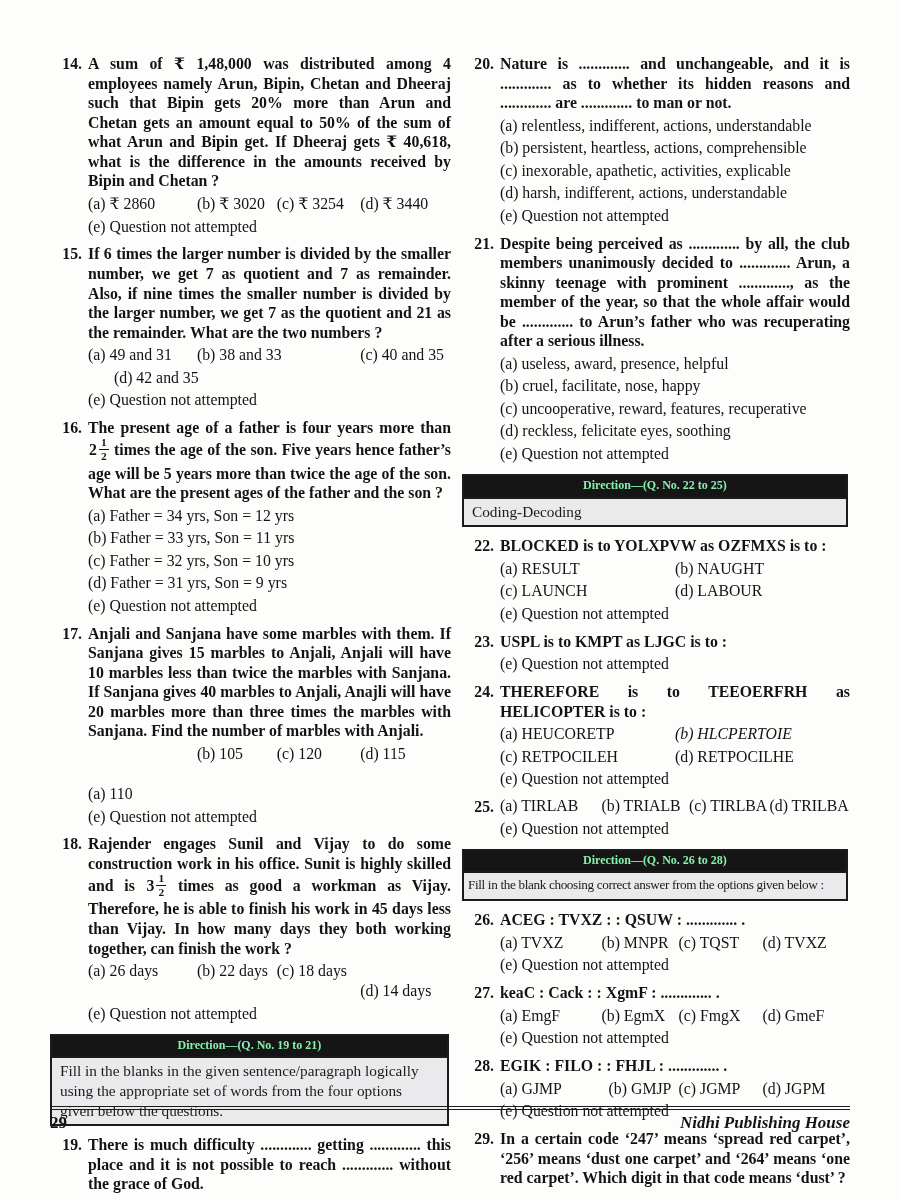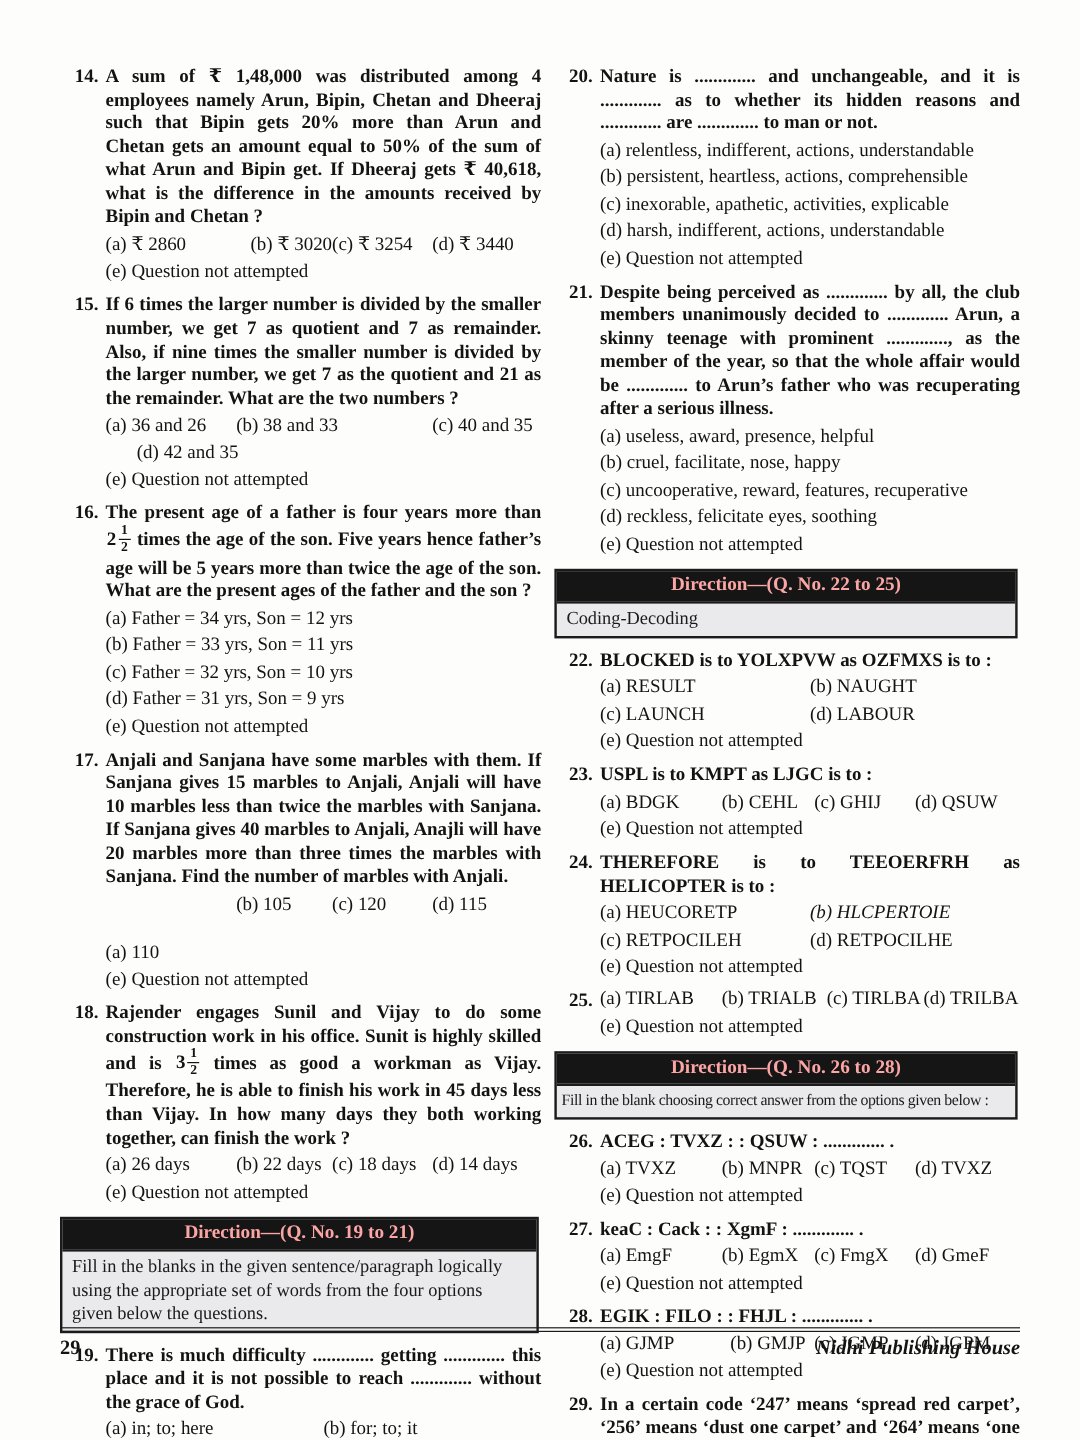--- a/index.html
+++ b/index.html
@@ -29,22 +29,22 @@
     vertical-align:middle;transform:translateY(-1px);padding:0 1px;
   }
   .frac{display:inline-flex;flex-direction:column;align-items:center;
     font-size:0.72em;line-height:1.05;margin-left:2px;}
   .frac .num{border-bottom:1.4px solid #131313;padding:0 2px 0.5px;}
   .frac .den{padding-top:0.5px;}
   .direction{
     border:2px solid #1b1b1b;margin:10px 2px 9px -5px;background:#eaeaed;
   }
   .dir-header{
-    background:#151515;color:#fca5a5;font-weight:bold;text-align:center;
-    font-size:16px;padding:3px 2px 4px;line-height:1.15;
+    background:#151515;color:#86efac;font-weight:bold;text-align:center;
+    font-size:12px;padding:3px 2px 4px;line-height:1.15;
   }
   .dir-body{
     font-size:15.3px;line-height:1.28;padding:3px 8px 4px;color:#1a1a1a;
     border-top:2px solid #1b1b1b;
   }
   .dir-body.condensed{
     font-size:13.2px;letter-spacing:-0.35px;white-space:nowrap;
     overflow:hidden;padding:4px 4px 5px;
   }
   .footer{
@@ -60,35 +60,35 @@
 
 <div class="page">
   <div class="content">
     <div class="col">
         <div class="question">
           <span class="qnum">14.</span>
           <div class="qtext"><span>A sum of ₹ 1,48,000 was distributed among 4 employees namely Arun, Bipin, Chetan and Dheeraj such that Bipin gets 20% more than Arun and Chetan gets an amount equal to 50% of the sum of what Arun and Bipin get. If Dheeraj gets ₹ 40,618, what is the difference in the amounts received by Bipin and Chetan ?</span></div>
           <div class="opts">
             <div class="opt-row">
               <span class="opt" style="width: 30%;">(a) ₹ 2860</span>
-              <span class="opt" style="width: 22%; text-align: right;">(b) ₹ 3020</span>
+              <span class="opt" style="width: 22%;">(b) ₹ 3020</span>
               <span class="opt" style="width: 23%;">(c) ₹ 3254</span>
               <span class="opt" style="width: 25%;">(d) ₹ 3440</span>
             </div>
             <div class="opt-row">
               <span class="opt" style="width: 100%;">(e) Question not attempted</span>
             </div>
           </div>
         </div>
         <div class="question">
           <span class="qnum">15.</span>
           <div class="qtext"><span>If 6 times the larger number is divided by the smaller number, we get 7 as quotient and 7 as remainder. Also, if nine times the smaller number is divided by the larger number, we get 7 as the quotient and 21 as the remainder. What are the two numbers ?</span></div>
           <div class="opts">
             <div class="opt-row">
-              <span class="opt" style="width: 30%;">(a) 36 and  26</span>
+              <span class="opt" style="width: 30%;">(a) 49 and  31</span>
               <span class="opt" style="width: 45%;">(b) 38 and  33</span>
               <span class="opt" style="width: 25%;">(c) 40 and 35</span>
             </div>
             <div class="opt-row">
               <span class="opt" style="width: 100%; padding-left: 26px;">(d) 42 and  35</span>
             </div>
             <div class="opt-row">
               <span class="opt" style="width: 100%;">(e) Question not attempted</span>
             </div>
           </div>
@@ -142,21 +142,21 @@
               <span class="frac">
                 <span class="num">1</span>
                 <span class="den">2</span>
               </span>
             </span><span> times as good a workman as Vijay. Therefore, he is able to finish his work in 45 days less than Vijay. In how many days they both working together, can finish the work ?</span></div>
           <div class="opts">
             <div class="opt-row">
               <span class="opt" style="width: 30%;">(a) 26 days</span>
               <span class="opt" style="width: 22%;">(b) 22 days</span>
               <span class="opt" style="width: 23%;">(c) 18 days</span>
-              <span class="opt" style="width: 25%;">(d) 14 days</span>
+              <span class="opt" style="width: 25%; margin-top: 20px;">(d) 14 days</span>
             </div>
             <div class="opt-row">
               <span class="opt" style="width: 100%;">(e) Question not attempted</span>
             </div>
           </div>
         </div>
         <div class="direction">
           <div class="dir-header">Direction—(Q. No. 19 to 21)</div>
           <div class="dir-body">Fill in the blanks in the given sentence/paragraph logically using the appropriate set of words from the four options given below the questions.</div>
         </div>
@@ -239,26 +239,20 @@
             </div>
             <div class="opt-row">
               <span class="opt" style="width: 100%;">(e) Question not attempted</span>
             </div>
           </div>
         </div>
         <div class="question">
           <span class="qnum">23.</span>
           <div class="qtext"><span>USPL is to KMPT as  LJGC is to :</span></div>
           <div class="opts">
-            <div class="opt-row">
-              <span class="opt" style="width: 29%;">(a) BDGK</span>
-              <span class="opt" style="width: 22%;">(b) CEHL</span>
-              <span class="opt" style="width: 24%;">(c) GHIJ</span>
-              <span class="opt" style="width: 25%;">(d) QSUW</span>
-            </div>
             <div class="opt-row">
               <span class="opt" style="width: 100%;">(e) Question not attempted</span>
             </div>
           </div>
         </div>
         <div class="question">
           <span class="qnum">24.</span>
           <div class="qtext"><span>THEREFORE is to  TEEOERFRH as HELICOPTER is to :</span></div>
           <div class="opts">
             <div class="opt-row">

